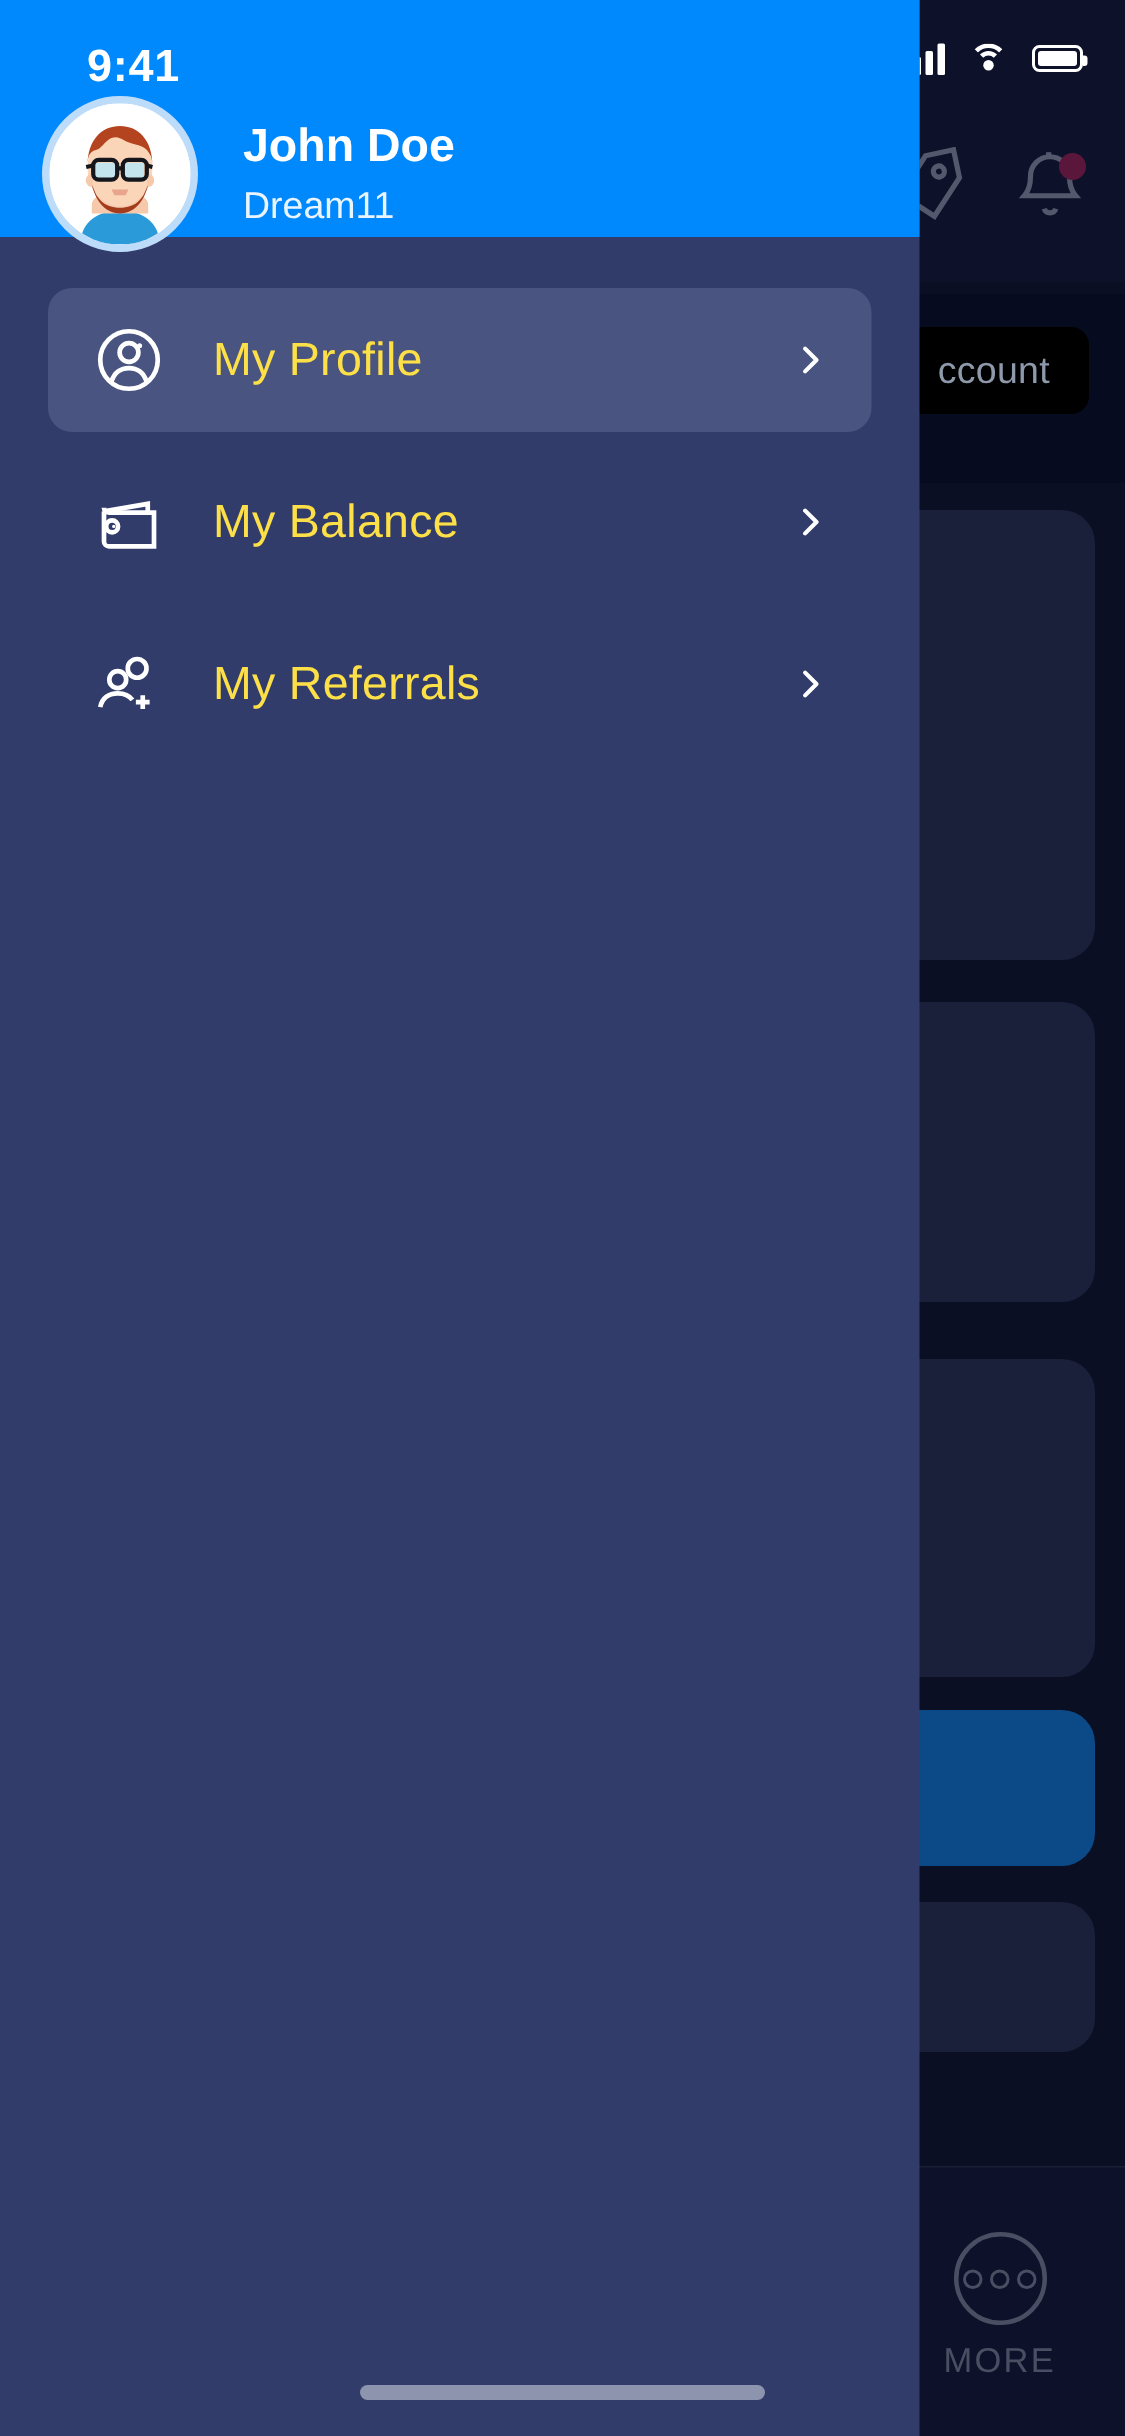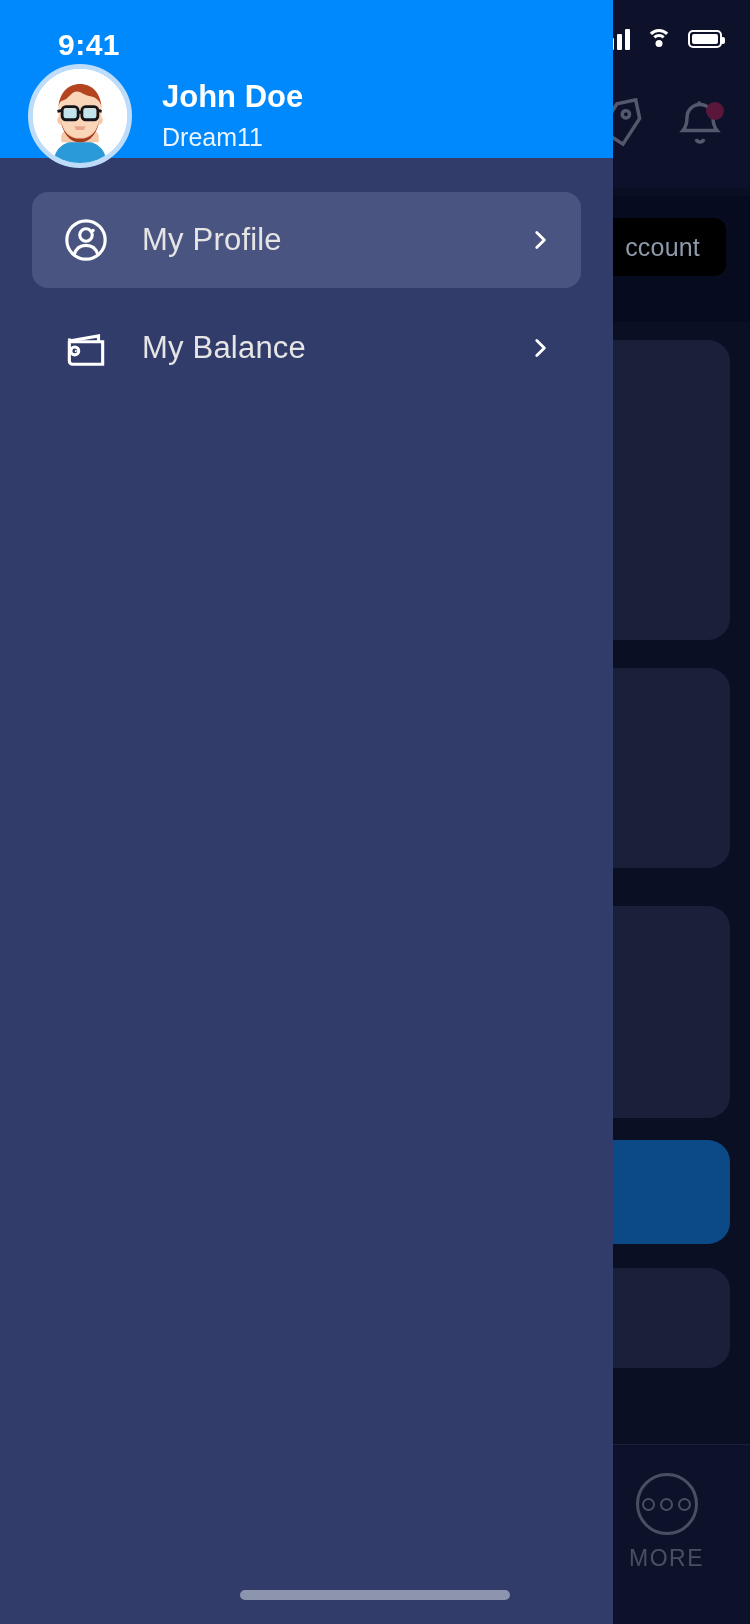--- a/index.html
+++ b/index.html
@@ -62,21 +62,21 @@
   }
   .bg-card .ct { position:absolute; left:32px; color:#9aa0ad; font-weight:bold; font-size:28px; white-space:nowrap;}
   .bg-card .cs { position:absolute; left:32px; color:#7b8191; font-size:24px; white-space:nowrap;}
   .bg-cta {
     position:absolute; left:300px; right:20px;
     background:#0b4a87; border-radius:22px;
   }
   .bg-cta .ct { position:absolute; left:32px; color:#9cb4cd; font-size:26px; }
   .bg-tabbar { position:absolute; left:0; right:0; bottom:0; height:180px;
     background:#0d1129; border-top:1px solid #1b2039; }
-  .tab-more { position:absolute; right:46px; top:28px; text-align:left; opacity:.55; }
+  .tab-more { position:absolute; right:46px; top:43px; text-align:left; opacity:.55; }
   .tab-more .ring { width:62px; height:62px; border:3px solid #7b8191;
     border-radius:50%; display:flex; align-items:center; justify-content:center; gap:5px; margin:0 auto;}
   .tab-more .ring b { width:13px; height:13px; border:2.5px solid #7b8191; border-radius:50%; display:block;}
   .tab-more .lbl { margin-top:10px; color:#7b8191; font-size:23px; letter-spacing:1.5px; }
 
   
   .drawer { position:absolute; top:0; left:0; width:613px; height:1624px;
     background:#323c6b; z-index:5; }
   .drawer-header { height:158px; background:#0088fd; position:relative; }
   .time { position:absolute; left:58px; top:28px; color:#fff;
@@ -88,21 +88,21 @@
   .pname { color:#fff; font-size:31px; font-weight:bold; line-height:1.25; }
   .psub { color:#eaf4ff; font-size:25px; line-height:1.3; margin-top:4px; }
 
   .menu { padding:34px 0 0 0; }
   .mi { position:relative; display:flex; align-items:center;
     height:96px; margin:0 32px; padding:0 26px; border-radius:16px; }
   .mi + .mi { margin-top:12px; }
   .mi.active { background:#4a5480; }
   .mi-ic { width:56px; height:56px; flex:none; display:flex; align-items:center; justify-content:center; }
   .mi-ic svg { width:50px; height:50px; }
-  .mi-lbl { margin-left:28px; color:#e5e5e5; font-size:31px; letter-spacing:.2px; }
+  .mi-lbl { margin-left:28px; color:#fde047; font-size:31px; letter-spacing:.2px; }
   .mi-ch { position:absolute; right:28px; top:50%; transform:translateY(-50%); width:26px; height:26px; }
   .mi-ch svg { width:100%; height:100%; }
 
   .home-ind { position:absolute; bottom:24px; left:50%; transform:translateX(-50%);
     width:270px; height:10px; border-radius:6px; background:#8d94ad; z-index:9; }
 </style>
 </head>
 <body>
 
 <div id="screen">
@@ -243,20 +243,36 @@
           </svg>
         </span>
         <span class="mi-lbl">My Balance</span>
         <span class="mi-ch">
           <svg viewBox="0 0 24 24" fill="none" stroke="#fff" stroke-width="2.6" stroke-linecap="round" stroke-linejoin="round">
               <path d="M9 5l7 7-7 7"></path>
             </svg>
         </span>
       </div>
 
+      <div class="mi">
+        <span class="mi-ic">
+          <svg viewBox="0 0 24 24" fill="none" stroke="#fff" stroke-width="1.5">
+            <circle cx="14.6" cy="7" r="3"></circle>
+            <circle cx="8.4" cy="10.6" r="2.7"></circle>
+            <path d="M2.8 19.4c.6-3 2.8-4.4 5.6-4.4 2 0 3.7.7 4.7 2.1"></path>
+            <path d="M16.4 15.6v4.4M14.2 17.8h4.4"></path>
+          </svg>
+        </span>
+        <span class="mi-lbl">My Referrals</span>
+        <span class="mi-ch">
+          <svg viewBox="0 0 24 24" fill="none" stroke="#fff" stroke-width="2.6" stroke-linecap="round" stroke-linejoin="round">
+              <path d="M9 5l7 7-7 7"></path>
+            </svg>
+        </span>
+      </div>
 
 
 
     </div>
   </div>
 
   <div class="home-ind"></div>
 </div>
 
 </body></html>

